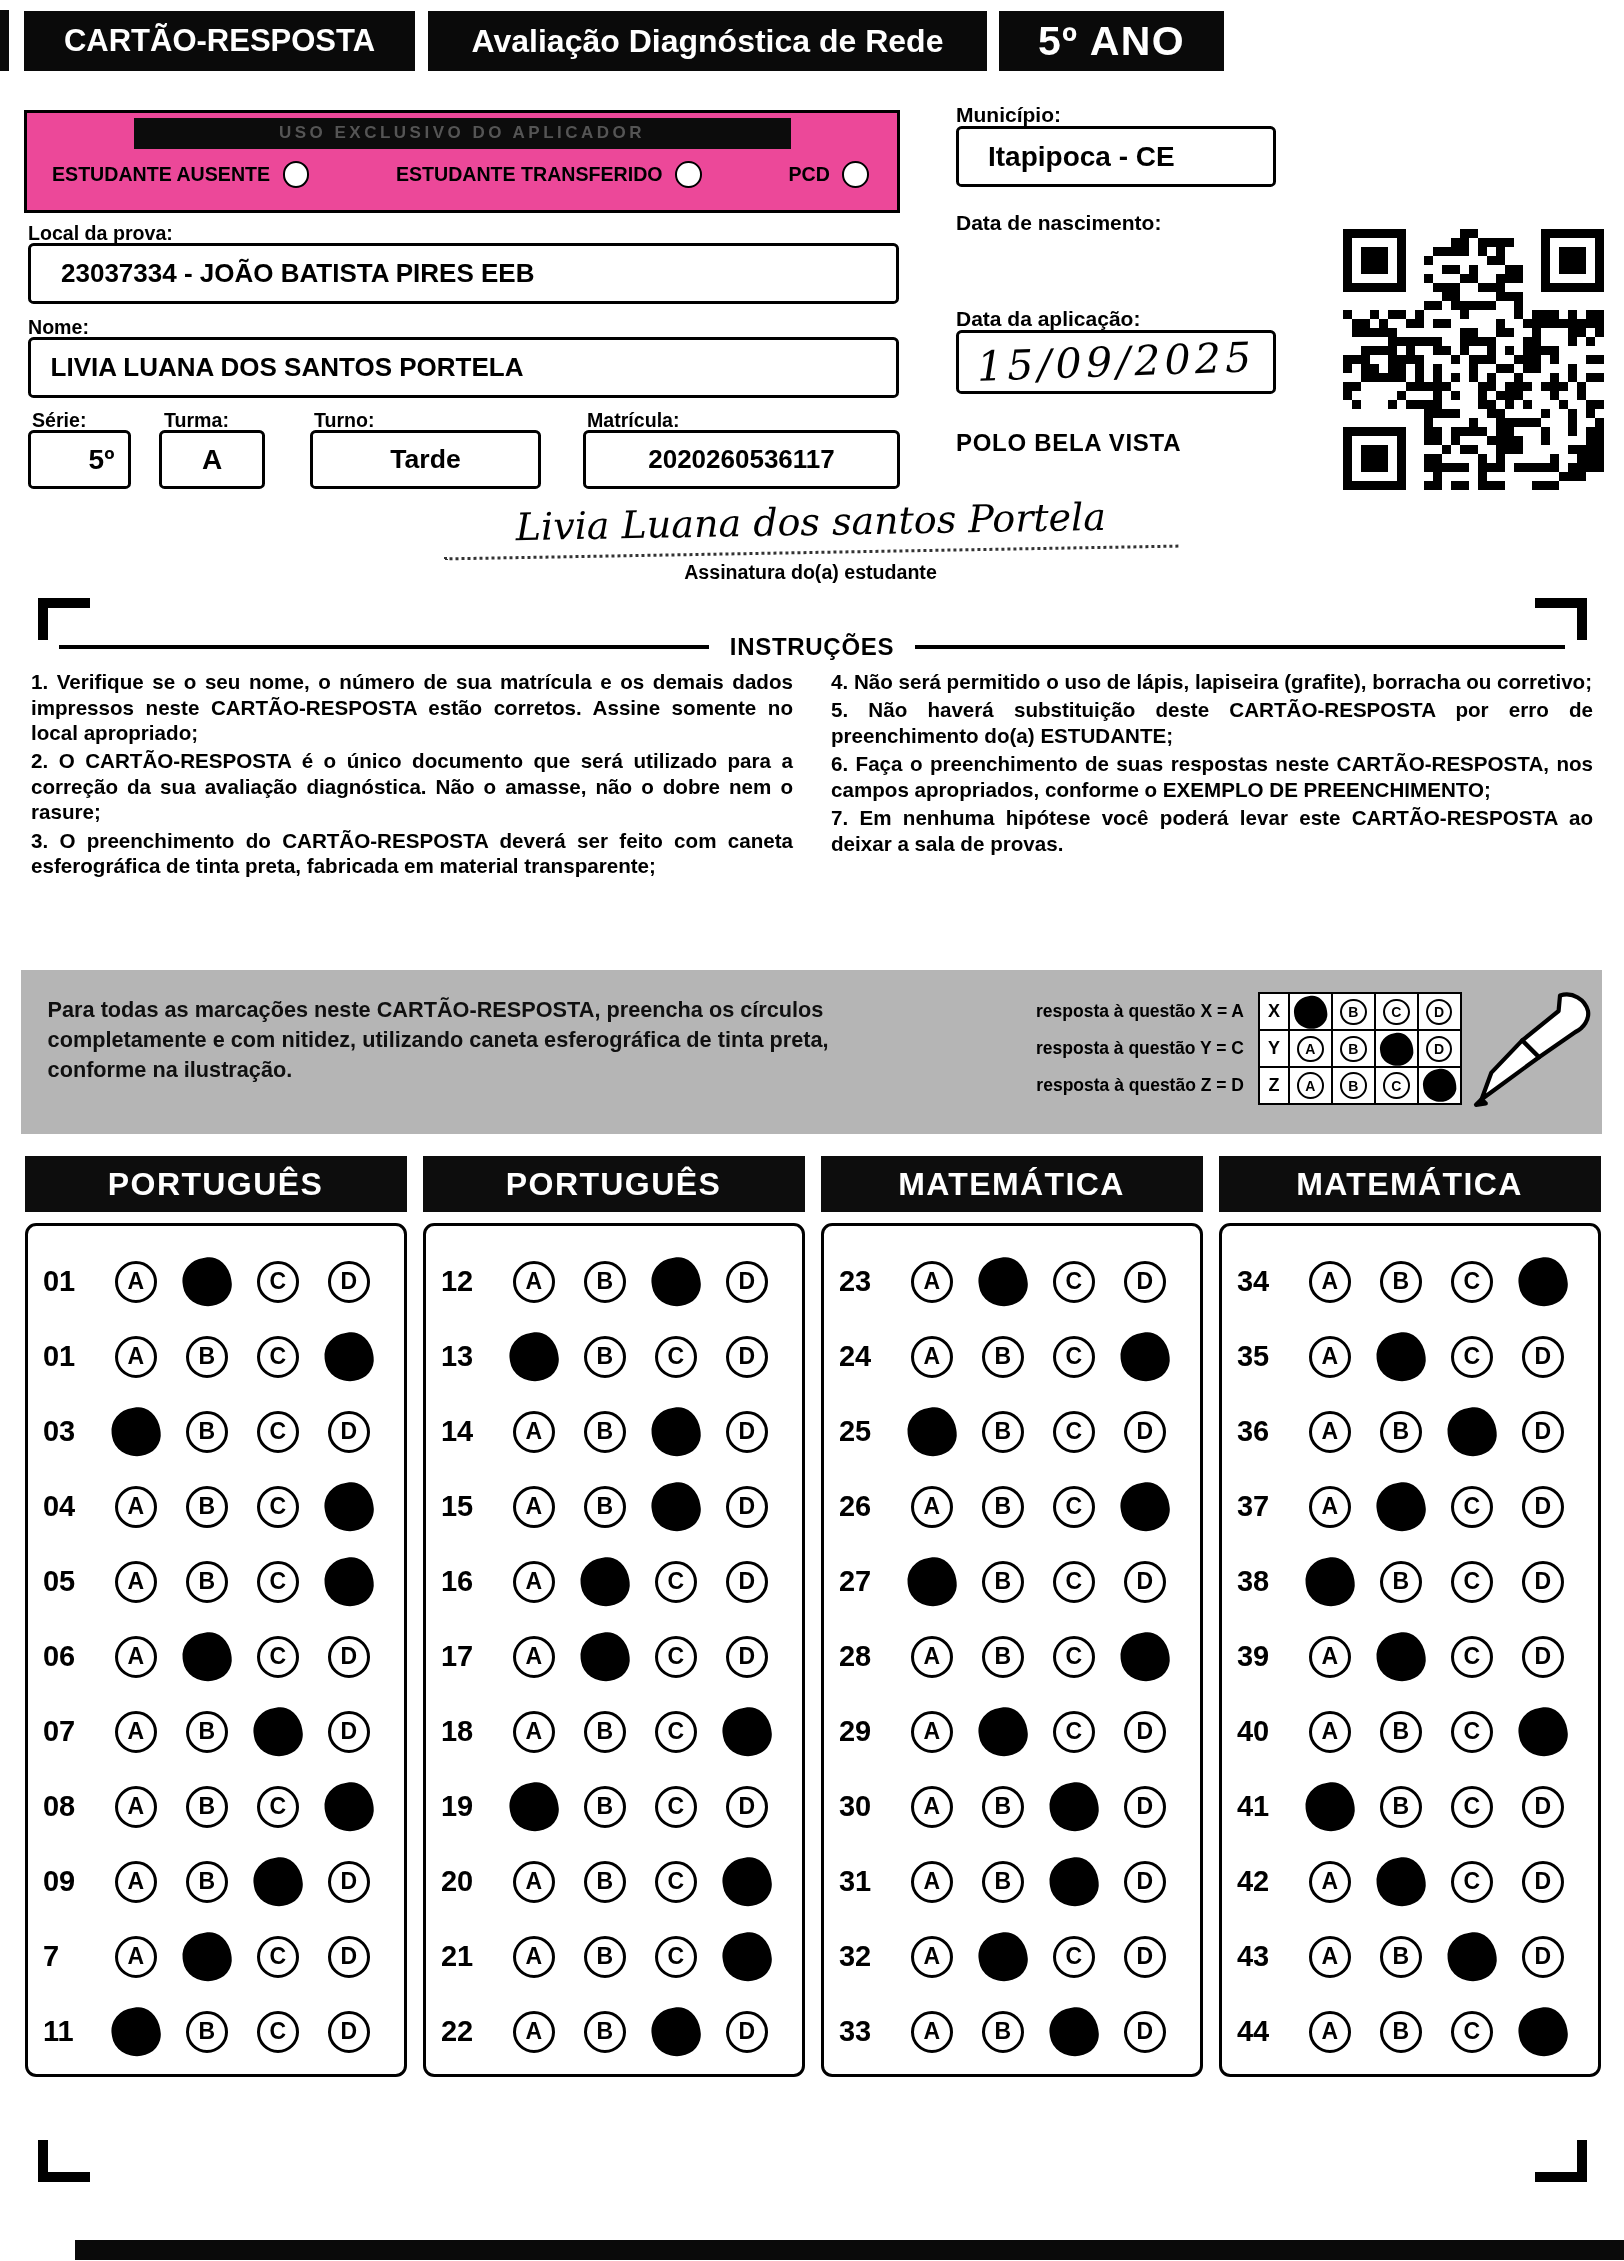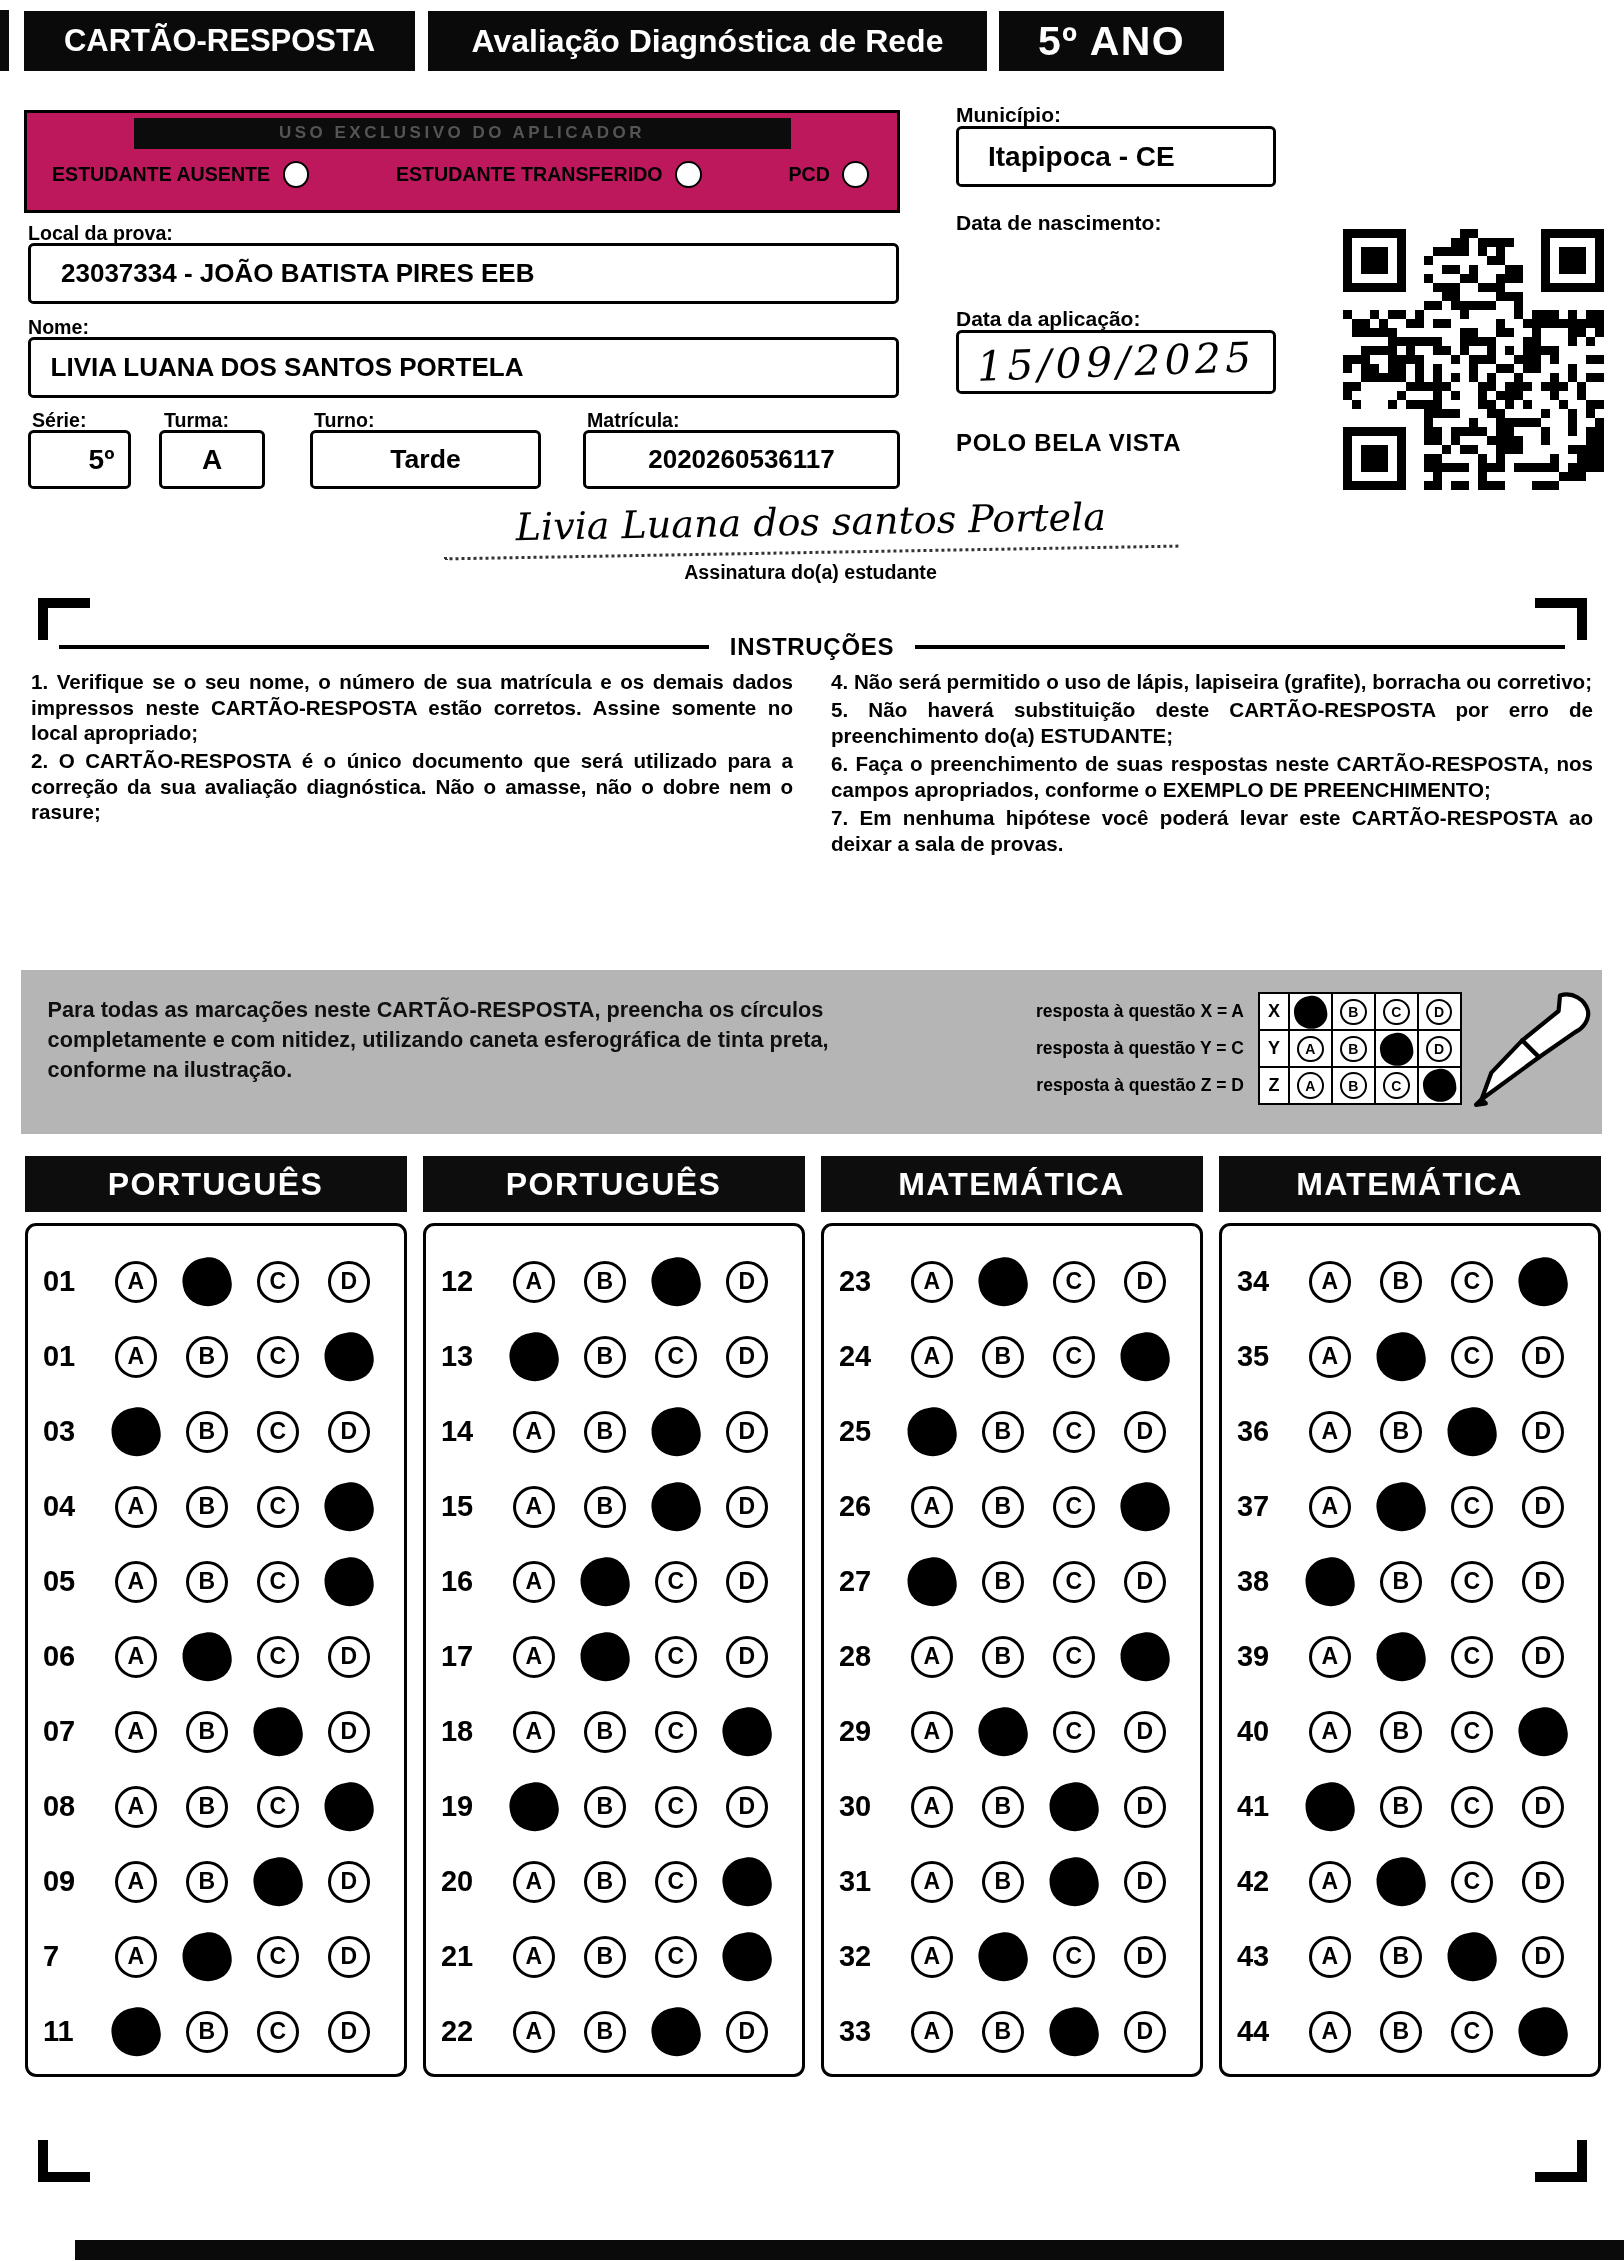--- a/index.html
+++ b/index.html
@@ -27,21 +27,21 @@
     font-weight: bold;
   }
   .h-left   { left: 24px;   width: 391px; font-size: 31px; }
   .h-center { left: 428px;  width: 559px; font-size: 32px; }
   .h-right  { left: 999px; width: 225px; font-size: 41px; letter-spacing: 1.4px; }
   .edge-strip { position: absolute; left: 0; top: 9.8px; width: 9px; height: 61px; background: #0a0a0a; }
 
   
   .apl-box {
     position: absolute; left: 24px; top: 110px; width: 876px; height: 103px;
-    border: 3.5px solid #000; background: #be185d;
+    border: 3.5px solid #000; background: #ec4899;
   }
   .apl-bar {
     margin: 4.9px auto 0; width: 657px; height: 31px; background: #0c0c0c;
     color: #555; font-size: 17px; font-weight: bold; letter-spacing: 3.5px;
     display: flex; align-items: center; justify-content: center;
   }
   .apl-options { display: flex; align-items: center; justify-content: space-between; padding: 12.6px 28px 0 25px; }
   .apl-opt { display: flex; align-items: center; gap: 12.6px; }
   .apl-label { font-size: 19.6px; font-weight: bold; }
   .apl-circle { width: 26.6px; height: 26.6px; border: 2.8px solid #000; border-radius: 50%; background: #fff; }
@@ -534,20 +534,21 @@
 
   <div class="instr-title-row">
     <div class="instr-line"></div>
     <div class="instr-title">INSTRUÇÕES</div>
     <div class="instr-line"></div>
   </div>
   <div class="instr-cols">
     <div class="instr-col" id="instr-left">
         <p class="instr-item">1. Verifique se o seu nome, o número de sua matrícula e os demais dados impressos neste CARTÃO-RESPOSTA estão corretos. Assine somente no local apropriado;</p>
         <p class="instr-item">2. O CARTÃO-RESPOSTA é o único documento que será utilizado para a correção da sua avaliação diagnóstica. Não o amasse, não o dobre nem o rasure;</p>
+        <p class="instr-item">3. O preenchimento do CARTÃO-RESPOSTA deverá ser feito com caneta esferográfica de tinta preta, fabricada em material transparente;</p>
       </div>
     <div class="instr-col" id="instr-right">
         <p class="instr-item">4. Não será permitido o uso de lápis, lapiseira (grafite), borracha ou corretivo;</p>
         <p class="instr-item">5. Não haverá substituição deste CARTÃO-RESPOSTA por erro de preenchimento do(a) ESTUDANTE;</p>
         <p class="instr-item">6. Faça o preenchimento de suas respostas neste CARTÃO-RESPOSTA, nos campos apropriados, conforme o EXEMPLO DE PREENCHIMENTO;</p>
         <p class="instr-item">7. Em nenhuma hipótese você poderá levar este CARTÃO-RESPOSTA ao deixar a sala de provas.</p>
       </div>
   </div>
 
   <div class="ex-box">

